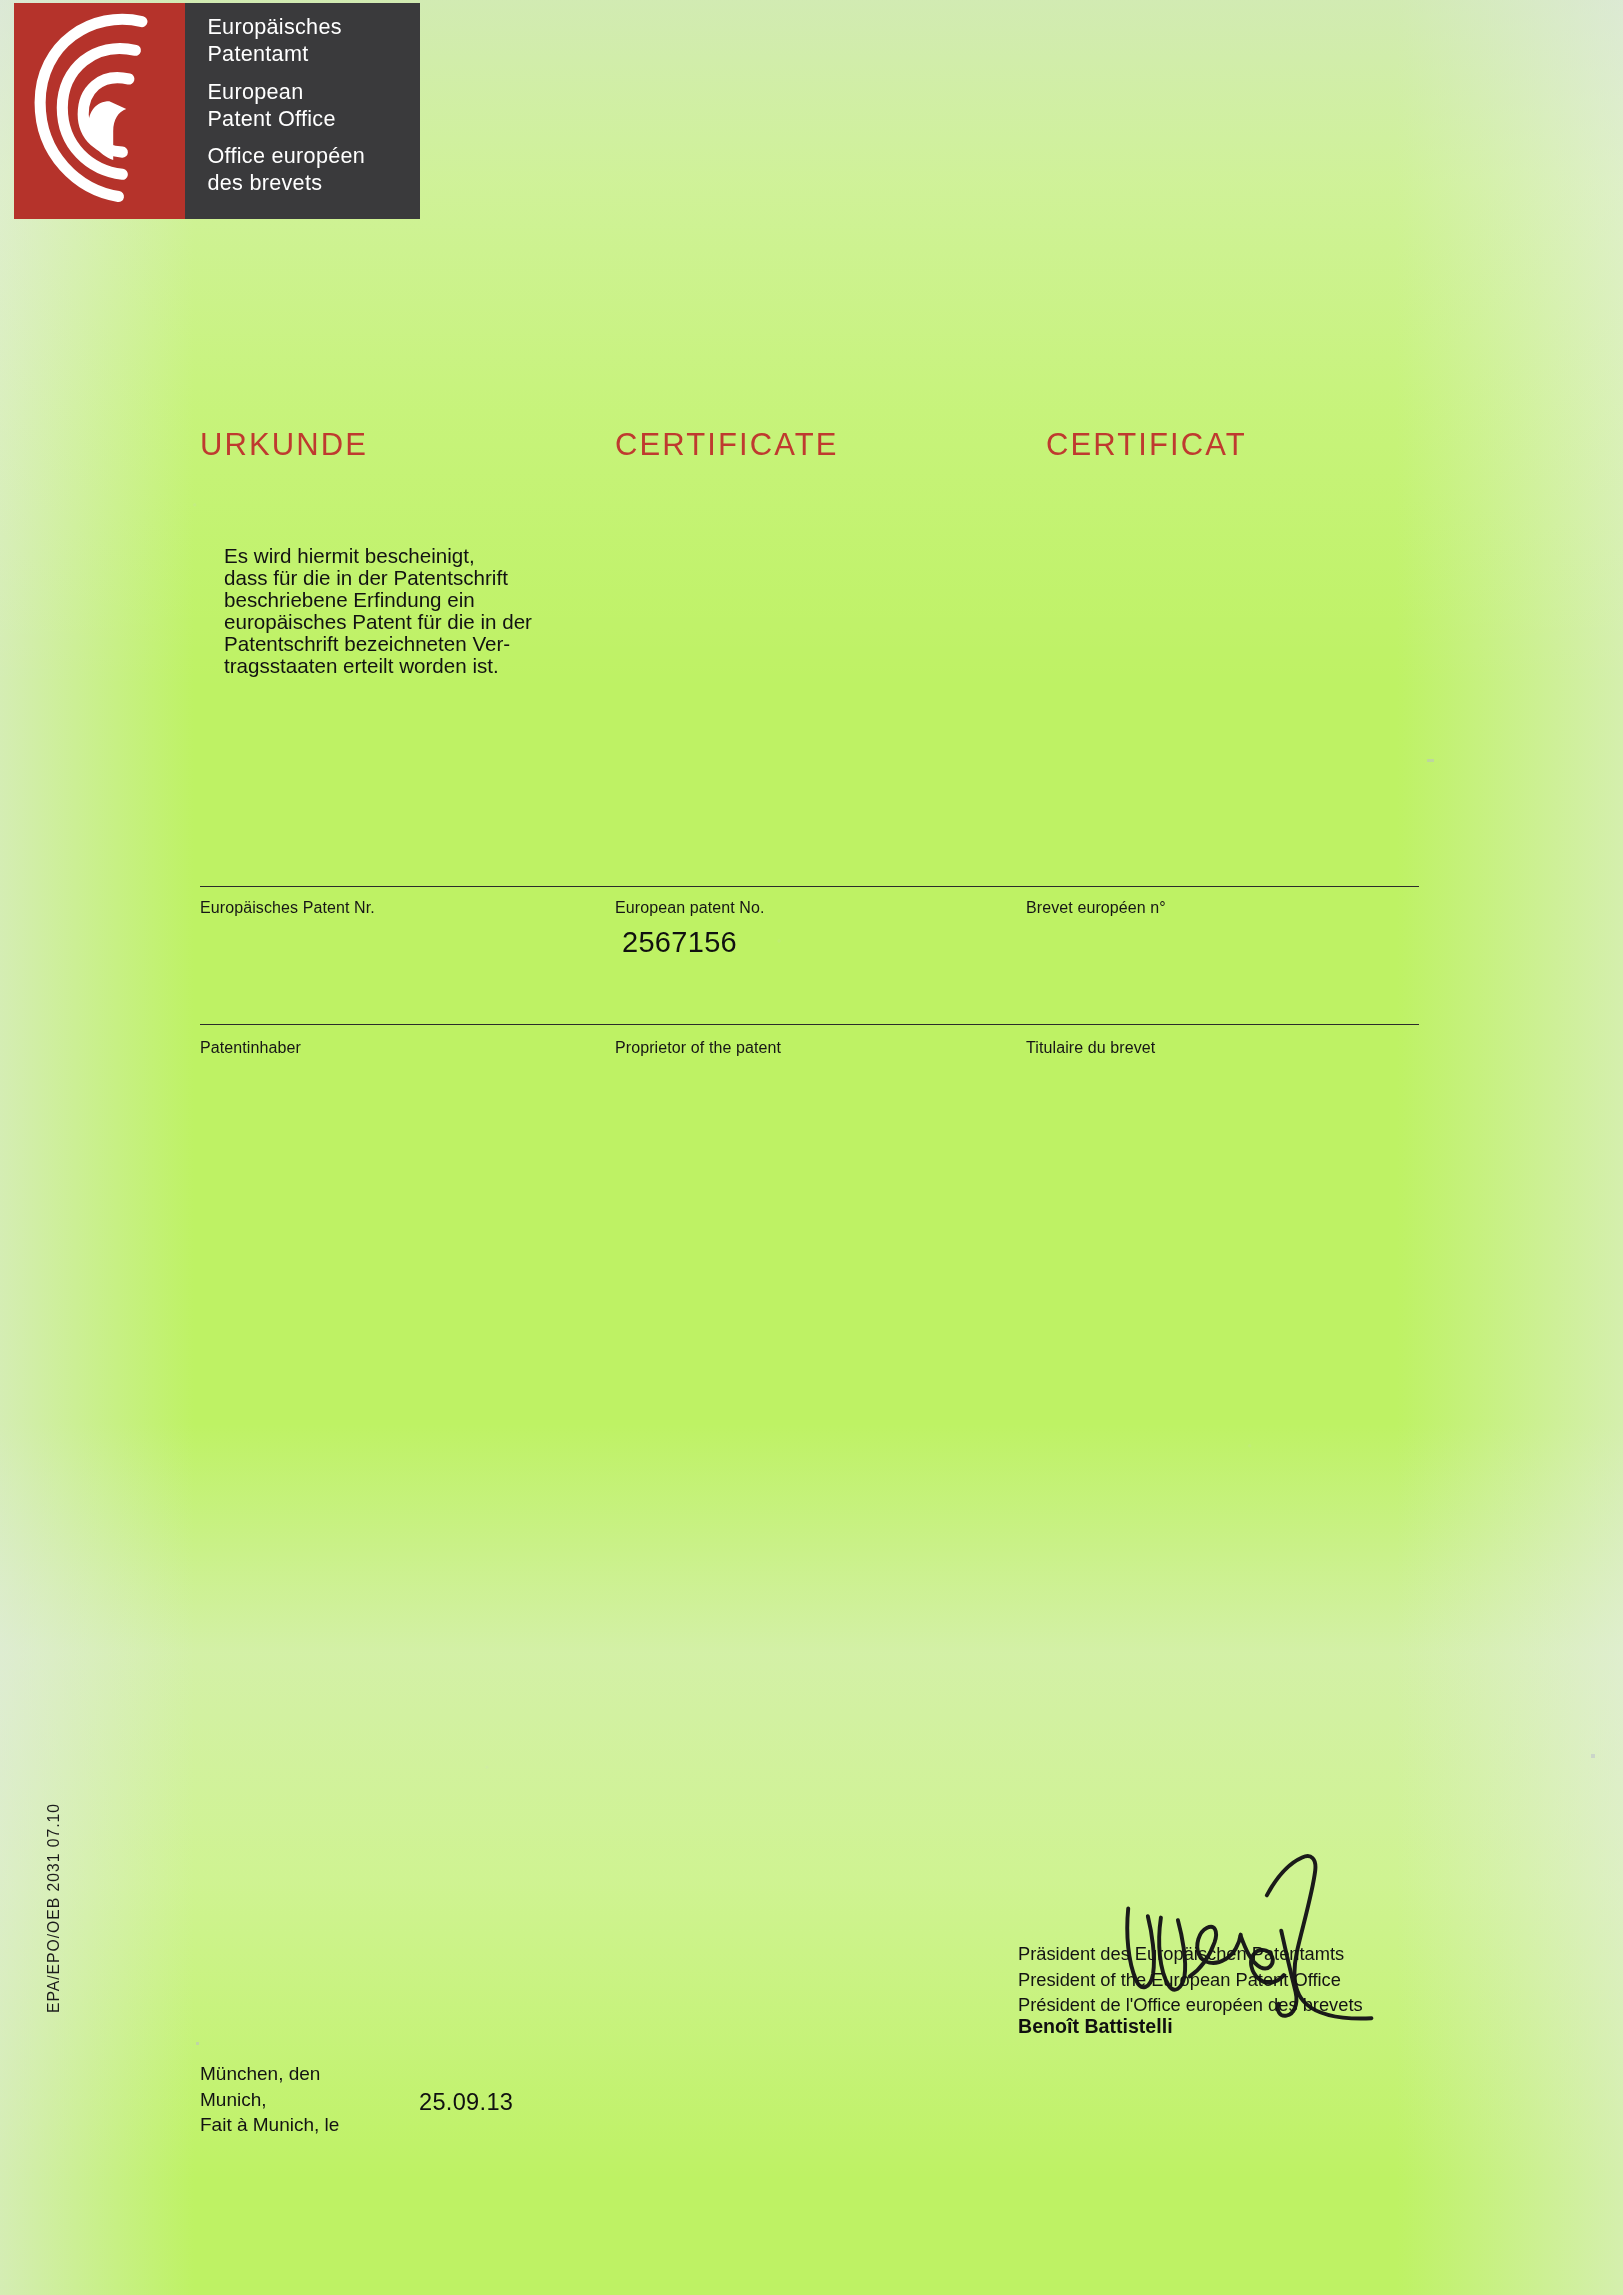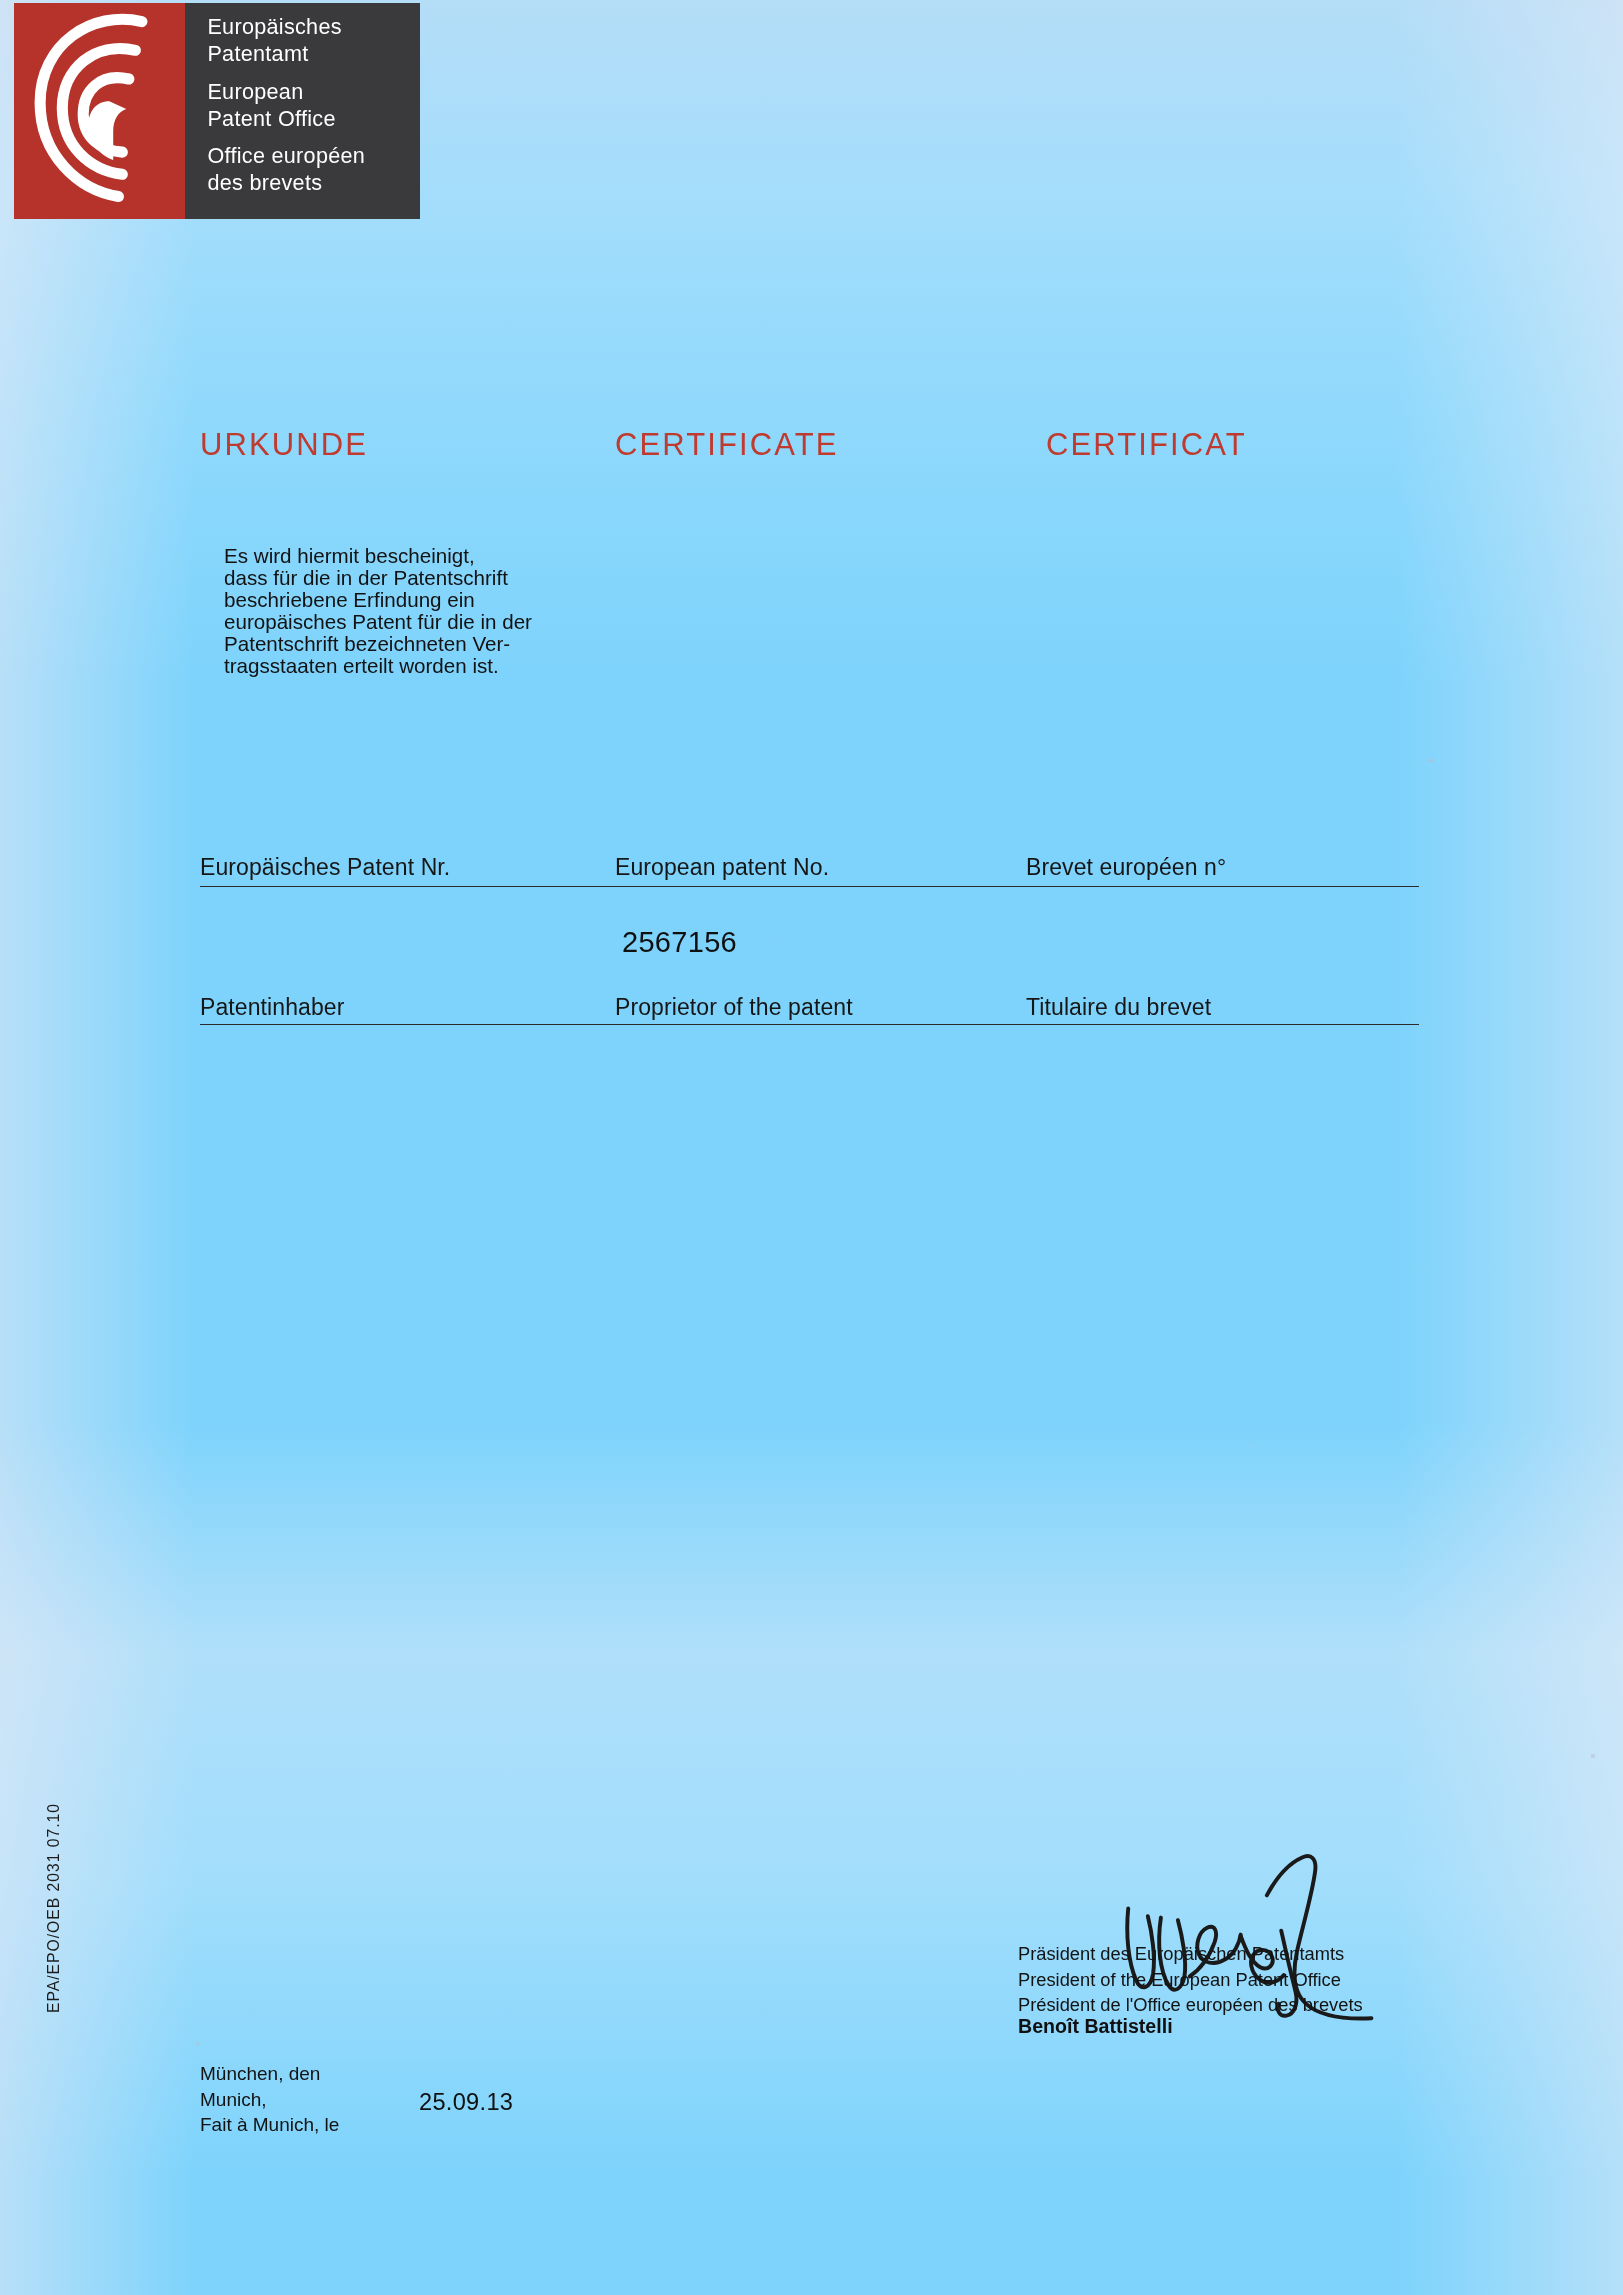--- a/index.html
+++ b/index.html
@@ -7,21 +7,21 @@
     padding: 0;
     background: #ffffff;
   }
   body {
     font-family: "Liberation Sans", sans-serif;
   }
   .page {
     position: relative;
     width: 1623px;
     height: 2295px;
-    background: #7dd3fc;
+    background: #bef264;
     overflow: hidden;
   }
   
   .scan-tint {
     position: absolute;
     inset: 0;
     background:
       linear-gradient(180deg, rgba(226,229,243,0.55) 0%, rgba(240,241,250,0.35) 8%, rgba(250,250,253,0.15) 18%, rgba(255,255,255,0) 30%),
       linear-gradient(90deg, rgba(231,233,245,0.55) 0%, rgba(255,255,255,0) 12%, rgba(255,255,255,0) 86%, rgba(235,236,246,0.5) 100%),
       linear-gradient(180deg, rgba(255,255,255,0) 62%, rgba(237,238,247,0.45) 72%, rgba(246,246,251,0.3) 82%, rgba(255,255,255,0) 95%);
@@ -91,23 +91,24 @@
     white-space: pre-line;
     margin-left: 24px;
   }
   #body-de { left: 200px; width: 393px; }
   #body-en { left: 615px; width: 393px; }
   #body-fr { left: 1026px; width: 406px; }
 
   
   .field-label {
     position: absolute;
-    font-size: 23px;
+    font-size: 16px;
     color: #161616;
     letter-spacing: 0.1px;
+    margin-top: 45px;
   }
   .rule {
     position: absolute;
     height: 1.3px;
     background: #2b2b2b;
     left: 200px;
     width: 1219px;
   }
   #rule-1 { top: 886px; }
   #rule-2 { top: 1024px; }

